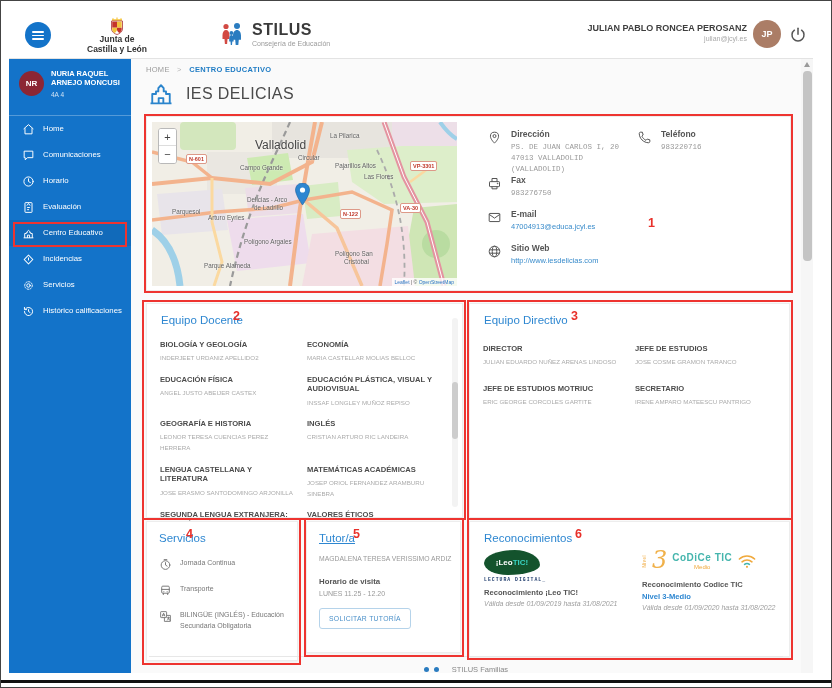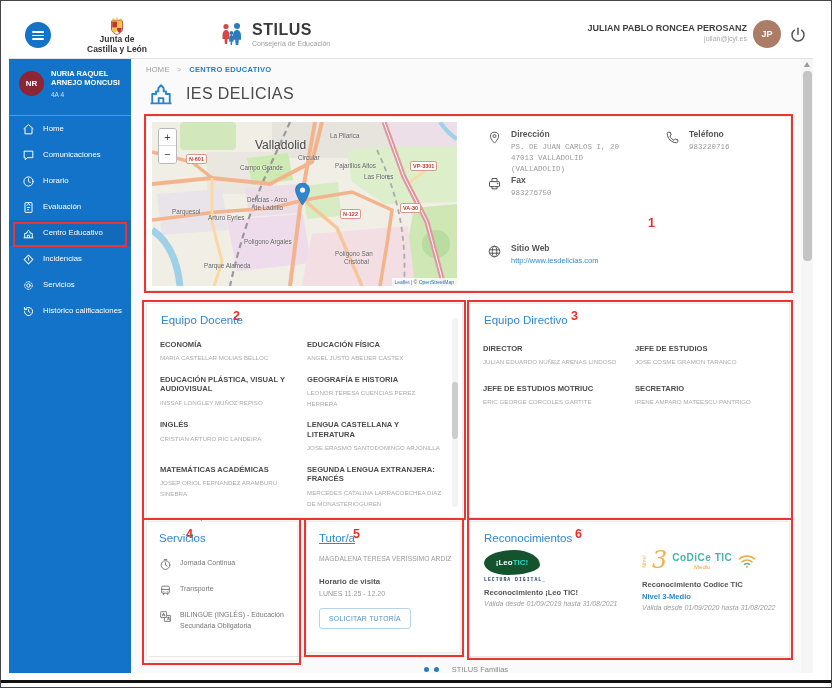--- a/index.html
+++ b/index.html
@@ -314,56 +314,70 @@
       <div class="contact-item" style="left:340px; top:12px; width:150px;">
         <svg class="c-icon icon" viewBox="0 0 24 24" fill="none" stroke="#555" stroke-width="1.6">
             <path d="M12 21s-6.5-6.1-6.5-11a6.5 6.5 0 1 1 13 0C18.5 14.9 12 21 12 21z"></path>
             <circle cx="12" cy="9.7" r="2.4"></circle>
           </svg>
         <div>
           <div class="c-label">Dirección</div>
           <div class="c-value"><span>PS. DE JUAN CARLOS I, 20</span><br><span>47013 VALLADOLID (VALLADOLID)</span></div>
         </div>
       </div>
-      <div class="contact-item" style="left:518px; top:12px;">
+      <div class="contact-item" style="left:490px; top:12px;">
         <svg class="c-icon icon" viewBox="0 0 24 24" fill="none" stroke="#555" stroke-width="1.6" stroke-linejoin="round">
             <path d="M5.5 3.5c-1 0-1.9.9-1.9 1.9C3.6 13.5 10.5 20.4 18.6 20.4c1 0 1.9-.9 1.9-1.9v-2.8l-4.2-1.2-1.9 2c-2.8-1.3-5.3-3.8-6.6-6.6l2-1.9-1.2-4.5z"></path>
           </svg>
         <div>
           <div class="c-label">Teléfono</div>
           <div class="c-value">983220716</div>
         </div>
       </div>
       <div class="contact-item" style="left:340px; top:58px;">
         <svg class="c-icon icon" viewBox="0 0 24 24" fill="none" stroke="#555" stroke-width="1.6" stroke-linejoin="round">
             <rect x="4" y="9" width="16" height="8" rx="1"></rect>
             <path d="M8 9V4h8v5M8 17v3.5h8V17"></path>
             <circle cx="17" cy="12" r="0.6" fill="#555"></circle>
           </svg>
         <div>
           <div class="c-label">Fax</div>
           <div class="c-value">983276750</div>
         </div>
       </div>
+      <div class="contact-item" style="left:340px; top:92px;">
+        <svg class="c-icon icon" viewBox="0 0 24 24" fill="none" stroke="#555" stroke-width="1.6" stroke-linejoin="round">
+            <rect x="3.5" y="5.5" width="17" height="13" rx="1"></rect>
+            <path d="M3.5 7l8.5 6 8.5-6"></path>
+          </svg>
+        <div>
+          <div class="c-label">E-mail</div>
+          <div class="c-link">47004913@educa.jcyl.es</div>
+        </div>
+      </div>
       <div class="contact-item" style="left:340px; top:126px;">
         <svg class="c-icon icon" viewBox="0 0 24 24" fill="none" stroke="#555" stroke-width="1.6">
             <circle cx="12" cy="12" r="8.5"></circle>
             <ellipse cx="12" cy="12" rx="3.6" ry="8.5"></ellipse>
             <path d="M4 9.3h16M4 14.7h16"></path>
           </svg>
         <div>
           <div class="c-label">Sitio Web</div>
           <div class="c-link">http://www.iesdelicias.com</div>
         </div>
       </div>
     </div>
 
     <div class="card card2">
       <div class="card-title" style="position:absolute; left:14px; top:10px;">Equipo Docente</div>
       <div class="people-grid">
+        <div>
+            <div class="p-role">BIOLOGÍA Y GEOLOGÍA</div>
+            <div class="p-name">INDERJEET URDANIZ APELLIDO2</div>
+          </div>
         <div>
             <div class="p-role">ECONOMÍA</div>
             <div class="p-name">MARIA CASTELLAR MOLIAS BELLOC</div>
           </div>
         <div>
             <div class="p-role">EDUCACIÓN FÍSICA</div>
             <div class="p-name">ANGEL JUSTO ABEIJER CASTEX</div>
           </div>
         <div>
             <div class="p-role">EDUCACIÓN PLÁSTICA, VISUAL Y AUDIOVISUAL</div>

